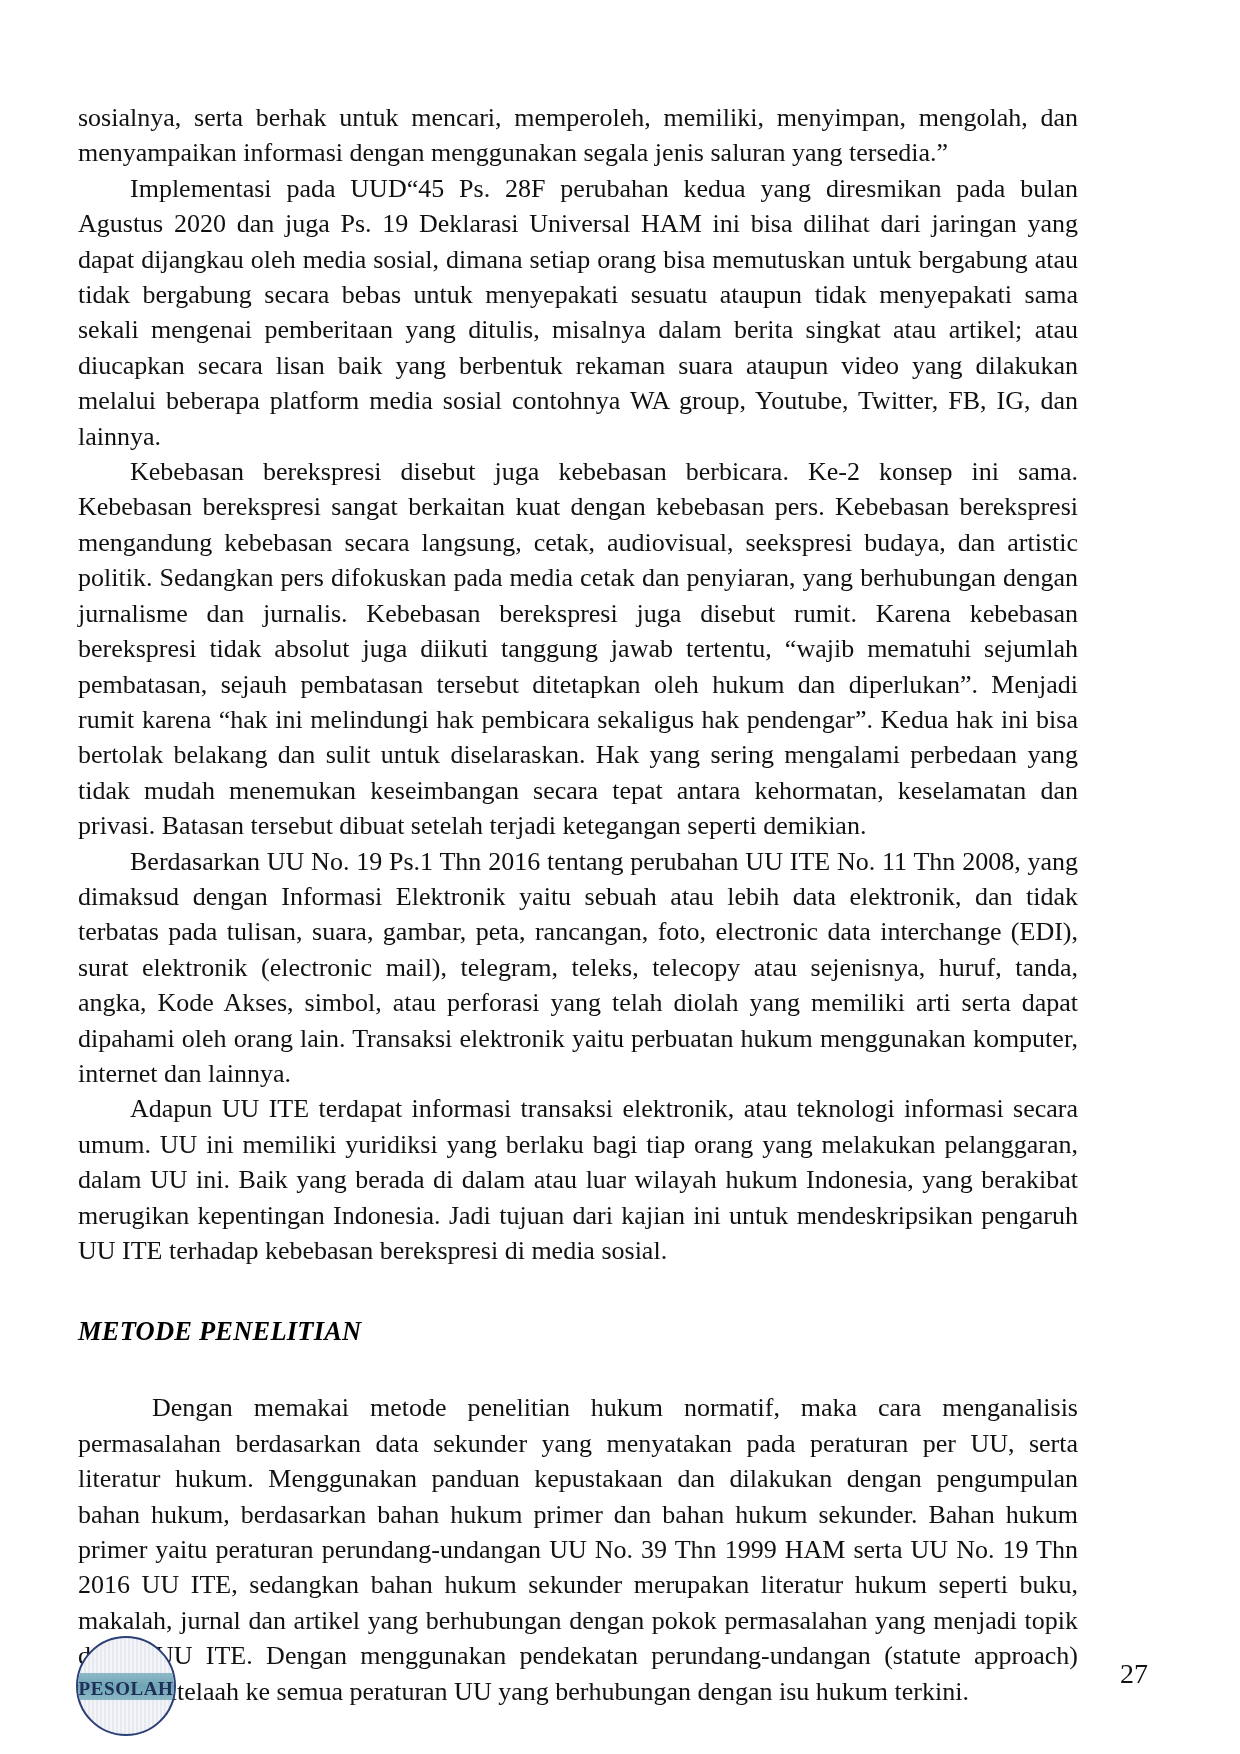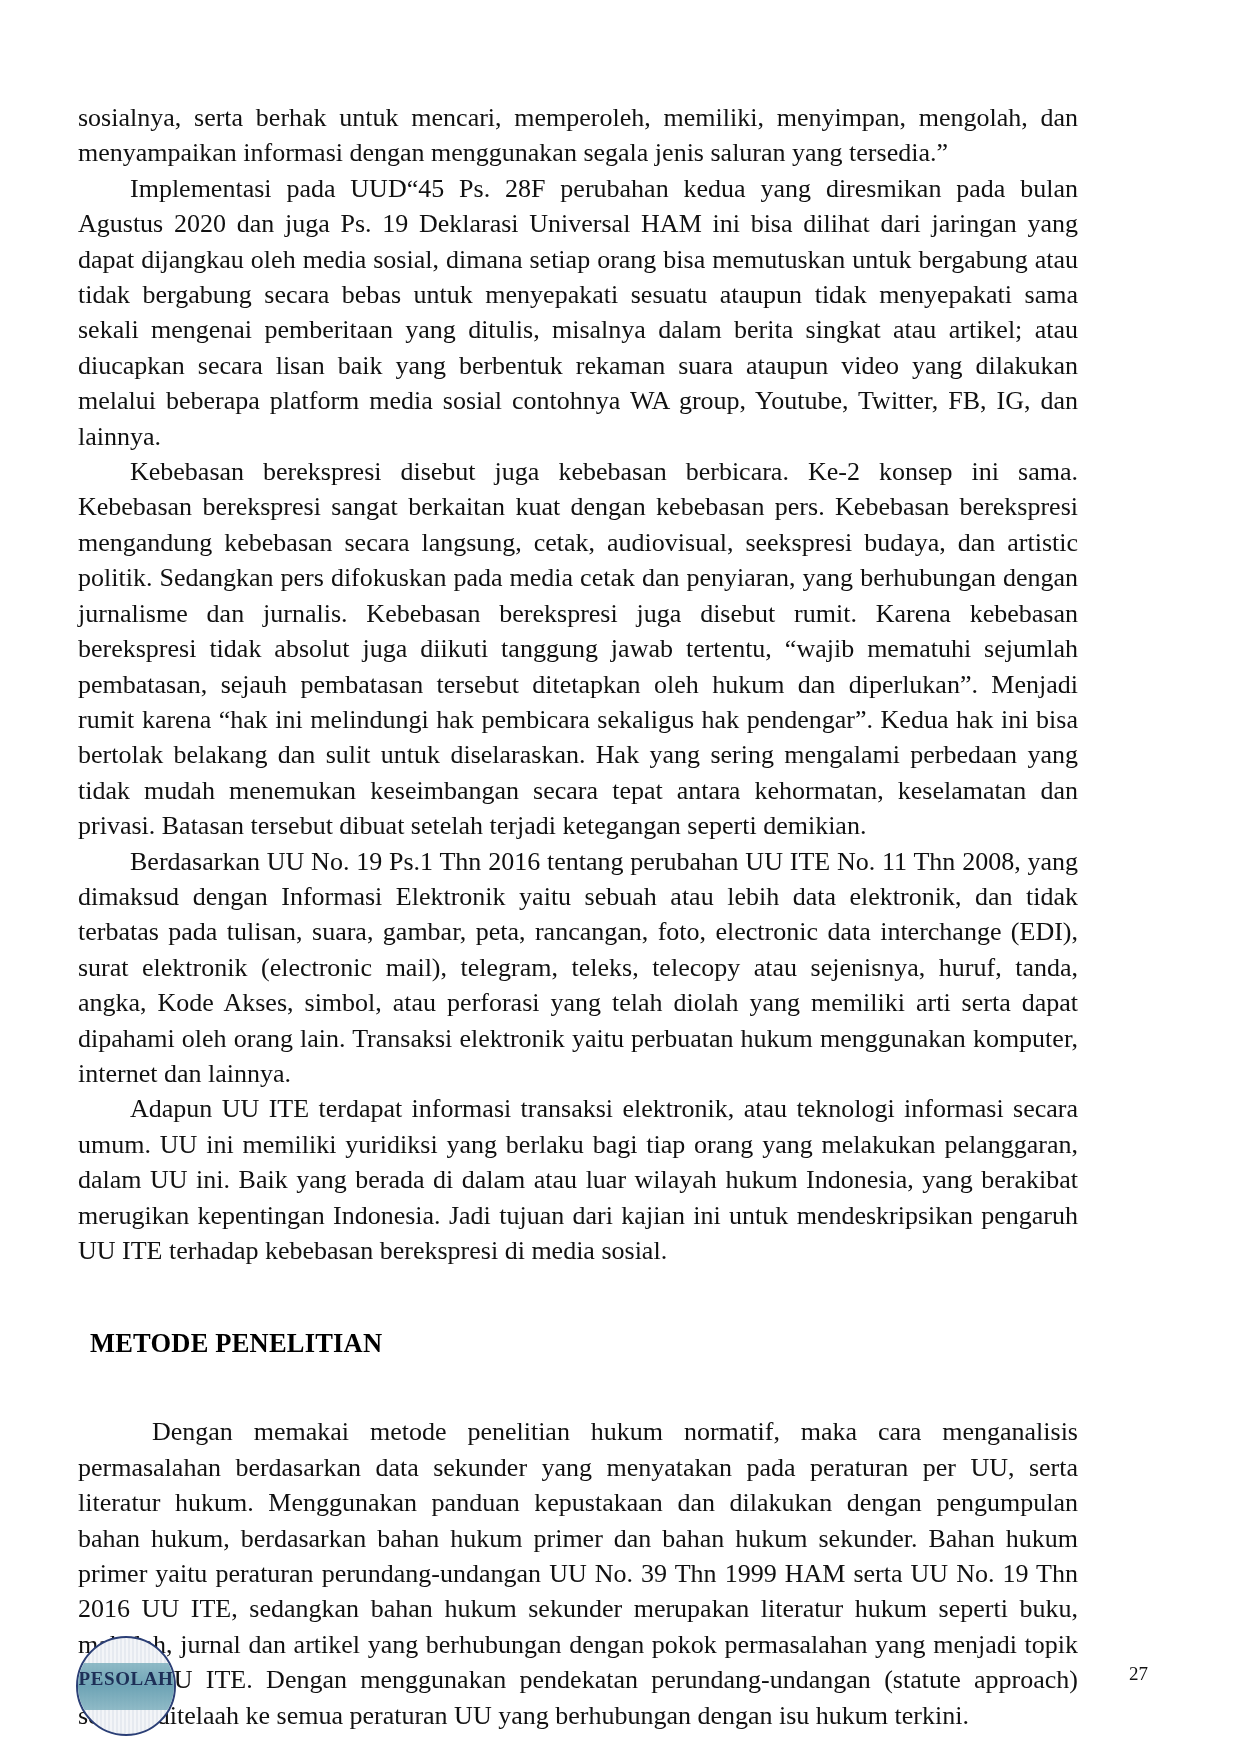--- a/index.html
+++ b/index.html
@@ -35,26 +35,27 @@
     hyphens: none;
     color: #111111;
   }
   p.para.indent {
     text-indent: 52px;
   }
   p.para.indent-wide {
     text-indent: 74px;
   }
   h2.section-heading {
-    margin: 12px;
+    margin: 0;
     font-size: 26.5px;
     line-height: 34px;
     font-weight: bold;
     letter-spacing: 0.2px;
     color: #000000;
+    font-style: italic;
   }
   .gap-before-heading { height: 46px; }
   .gap-after-heading  { height: 42px; }
   .gap-before-heading2 { height: 44px; }
   .gap-after-heading2  { height: 40px; }
 
   
   .footer {
     position: absolute;
     left: 0;
@@ -79,34 +80,34 @@
     justify-content: center;
     overflow: hidden;
   }
   .logo-inner {
     width: 100%;
     text-align: center;
     background: linear-gradient(180deg,
        rgba(126,176,190,0.85) 0%,
        rgba(104,160,178,0.95) 50%,
        rgba(126,176,190,0.85) 100%);
-    padding: 5px 0 20px 0;
+    padding: 5px 0 0 0;
   }
   .logo-text {
     font-family: "Liberation Serif", "DejaVu Serif", serif;
     font-weight: bold;
     font-size: 19px;
     letter-spacing: 0.6px;
     color: #1d2f57;
   }
   .page-number {
     position: absolute;
     right: 92px;
     bottom: 66px;
-    font-size: 19px;
+    font-size: 28px;
     line-height: 28px;
     color: #111111;
   }
 </style>
 </head>
 <body>
 
 <div class="page">
   <div class="content">
 

